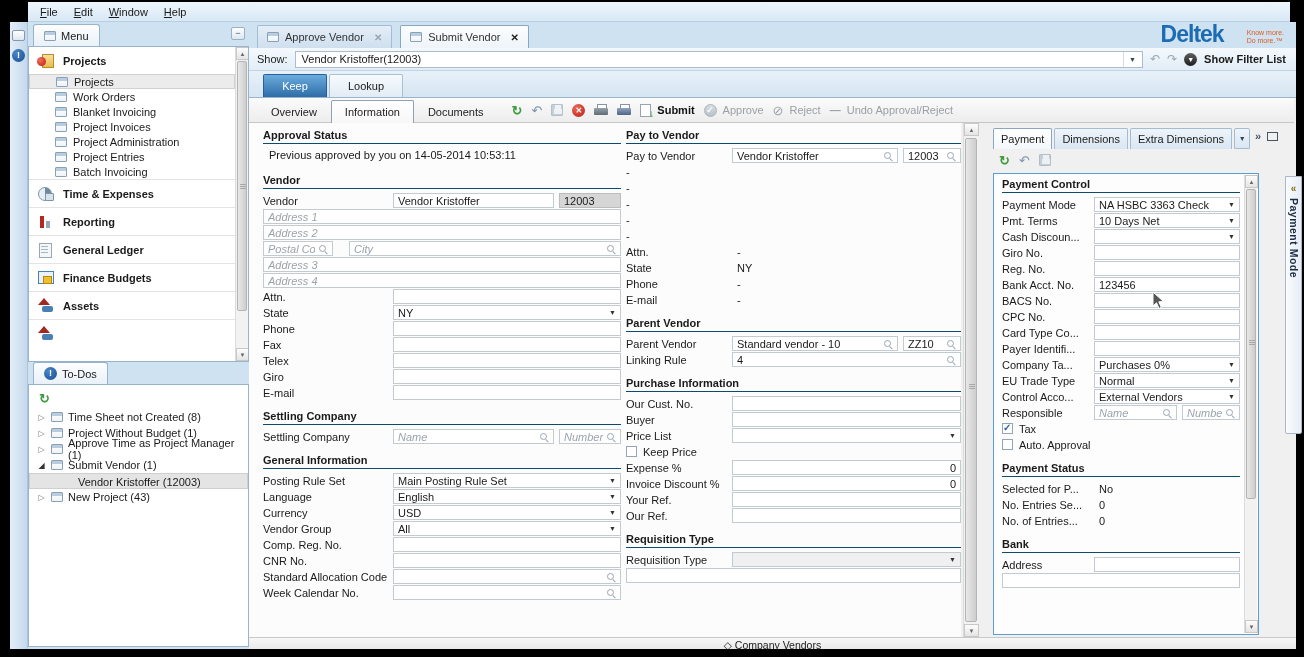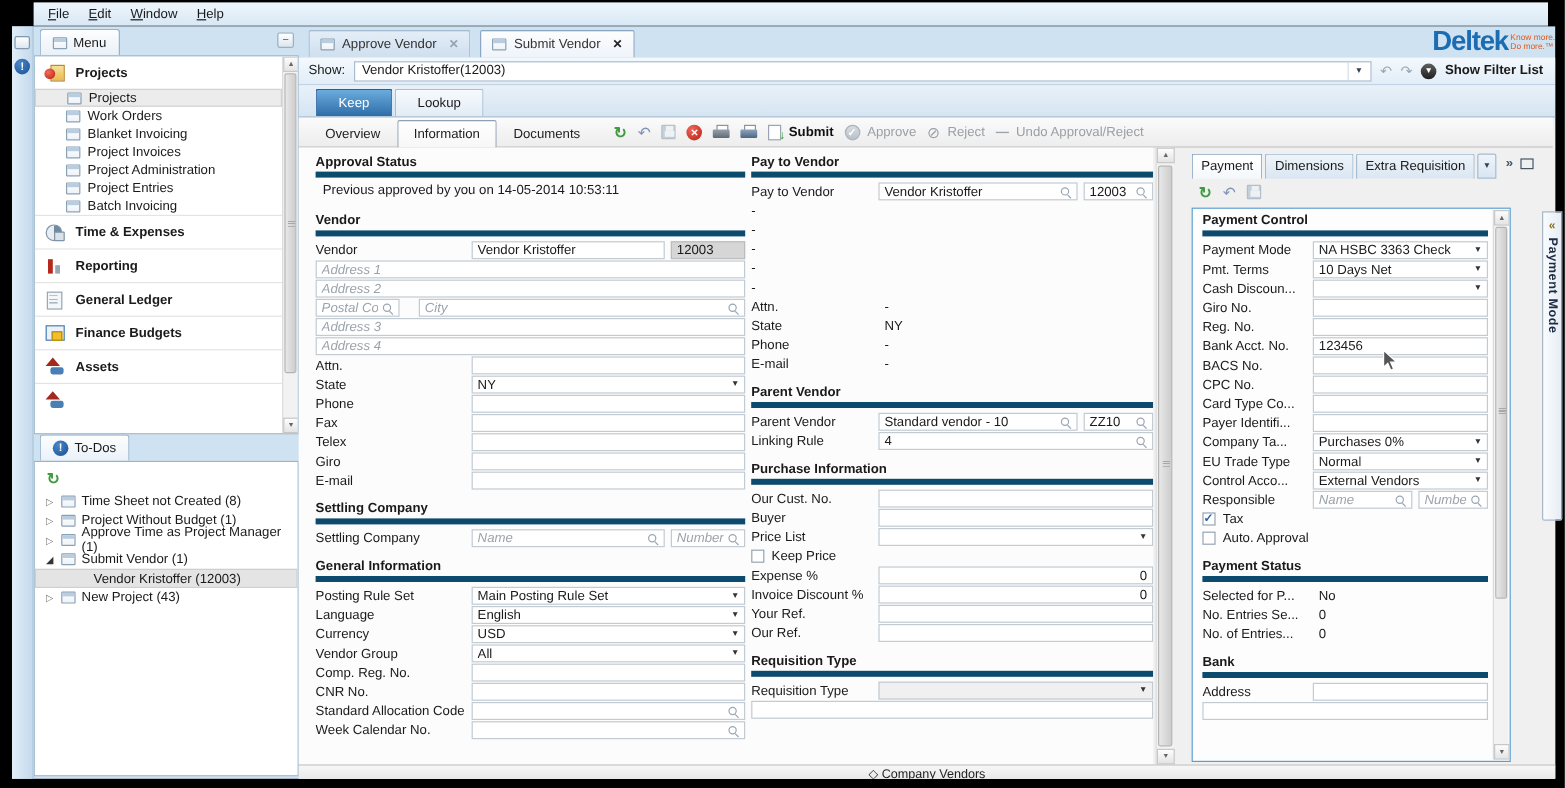--- a/index.html
+++ b/index.html
@@ -63,21 +63,21 @@
 .exp.open{color:#333}
 .todo-child{height:16px;line-height:16px;padding-left:48px;background:#e4e4e4;border:1px solid #cfcfcf}
 
 #main{position:absolute;left:239px;top:0;right:0;height:100%}
 #doctabs{position:absolute;left:0;top:0;right:0;height:26px}
 .dtab{float:left;margin-left:8px;margin-top:3px;height:23px;display:flex;align-items:center;gap:6px;padding:0 9px;
   background:linear-gradient(#e4eef8,#cfdfee);border:1px solid #a4bcd2;border-bottom:none;border-radius:2px 2px 0 0;color:#333}
 .dtab.active{background:linear-gradient(#fcfdfe,#eef4fa);border-color:#8ba6c0;position:relative;z-index:2}
 .dtab .close{font-size:10px;color:#98a4b0;font-weight:bold;margin-left:4px}
 .dtab.active .close{color:#222}
-#brand{position:absolute;right:0;top:1px;display:flex;gap:2px;align-items:center}
+#brand{position:absolute;right:12px;top:1px;display:flex;gap:23px;align-items:flex-end}
 .brand-name{font-size:23px;font-weight:bold;color:#1b6cb3;letter-spacing:-1px;line-height:22px}
 .brand-tag{font-size:7px;color:#e05a1e;line-height:8px;padding-top:4px}
 #showbar{position:absolute;left:0;top:26px;right:0;height:23px;background:linear-gradient(#f4f9fd,#e2edf7);
   border-bottom:1px solid #c2d4e4;display:flex;align-items:center;padding:0 10px 0 8px;gap:7px}
 .show-combo{flex:1;height:17px;background:#fff;border:1px solid #aabdd0;display:flex;align-items:center;padding:0 6px;gap:4px}
 .combo-arr{margin-left:auto;font-size:7px;color:#345;border-left:1px solid #d4dde6;padding-left:5px;align-self:stretch;display:flex;align-items:center}
 .nav-arrow{color:#9aa6b2;font-size:12px}
 .filter-ico{width:13px;height:13px;border-radius:50%;background:linear-gradient(#606060,#1e1e1e);color:#fff;font-size:7px;line-height:13px;text-align:center;flex:none}
 .filter-label{font-weight:bold}
 #viewtabs{position:absolute;left:0;top:49px;right:0;height:26px;background:linear-gradient(#e8f1f9,#d5e5f2)}
@@ -111,21 +111,21 @@
 .submit-ico::after{content:"↓";position:absolute;right:-4px;bottom:-3px;color:#2f9b2f;font-weight:bold;font-size:10px}
 .approve-ico{width:13px;height:13px;border-radius:50%;background:linear-gradient(#d8dde2,#b9c1c9);border:1px solid #aab2ba;position:relative}
 .approve-ico::after{content:"✓";position:absolute;left:0;right:0;top:-1px;text-align:center;color:#fff;font-size:9px;font-weight:bold;line-height:13px}
 .reject-ico{color:#9aa2aa;font-size:13px;line-height:13px}
 .undo-approval-ico{color:#9aa2aa;font-weight:bold}
 
 #form{position:absolute;left:0;top:25px;width:712px;bottom:12px;background:#fcfcfc;overflow:hidden}
 .col{position:absolute;top:4px}
 #col-left{left:14px;width:358px}
 #col-mid{left:377px;width:335px}
-.sec{margin-top:10px;margin-bottom:4px;border-bottom:5px solid #0c4a6e;padding-bottom:2px;font-weight:bold}
+.sec{margin-top:10px;margin-bottom:4px;border-bottom:1px solid #0c4a6e;padding-bottom:2px;font-weight:bold}
 .col .sec:first-child,.rp-rows .sec:first-child{margin-top:2px}
 .note{height:16px;line-height:15px;padding-left:6px}
 .row{display:flex;align-items:center;margin-bottom:1px;height:15px}
 .lbl{flex:none;white-space:nowrap;overflow:hidden}
 #col-left .lbl{width:130px}
 #col-mid .lbl{width:106px}
 .rp-rows .lbl{width:92px}
 .inp,.sel{height:15px;background:#fff;border:1px solid #c2cad2;display:flex;align-items:center;padding:0 4px;flex:1;gap:3px;overflow:hidden}
 .inp .val,.sel .val{white-space:nowrap;overflow:hidden}
 .sel .arr{margin-left:auto;font-size:7px;color:#333}
@@ -666,21 +666,21 @@
 
       <div id="rp">
         <div class="rp-tabs clearfix" id="rp-tabs">
             <div class="rp-tab active">
               <span>Payment</span>
             </div>
             <div class="rp-tab">
               <span>Dimensions</span>
             </div>
             <div class="rp-tab">
-              <span>Extra Requisition</span>
+              <span>Extra Dimensions</span>
             </div>
             <div class="rp-tab-arrow">▼</div>
           </div>
         <span class="rp-chevrons">»</span>
         <span class="rp-winbtn"></span>
         <div class="rp-toolbar">
           <span class="ico refresh-ico2">↻</span>
           <span class="ico undo-ico">↶</span>
           <span class="ico save-ico"></span>
         </div>

